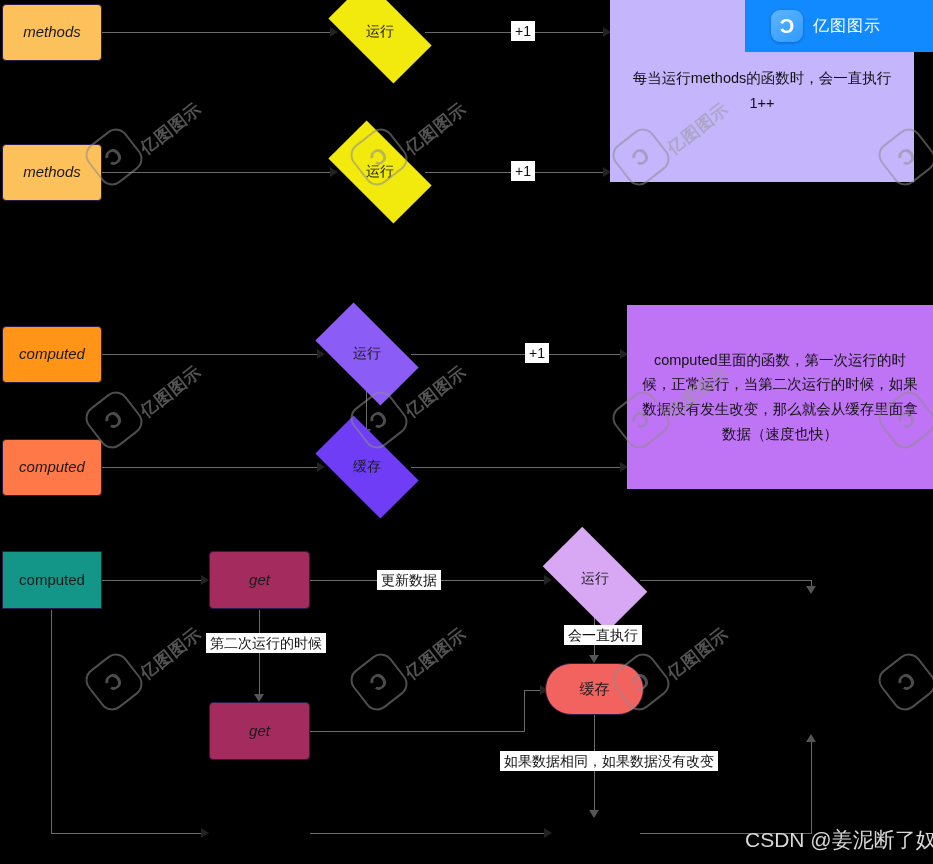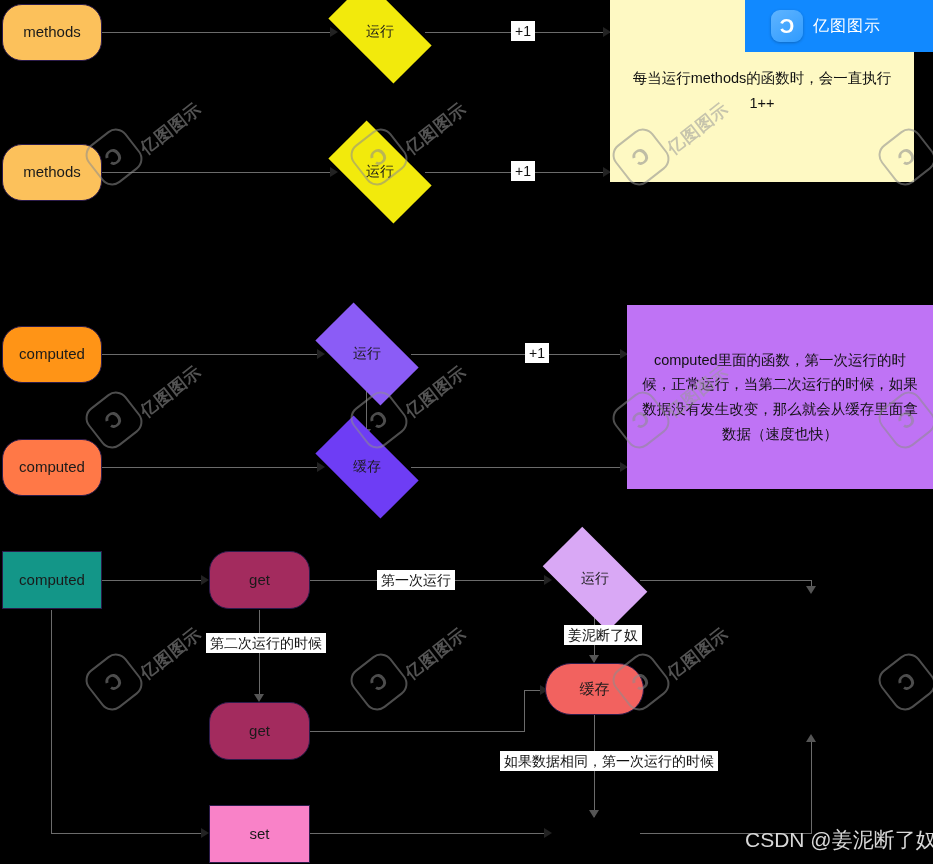--- a/index.html
+++ b/index.html
@@ -13,21 +13,21 @@
   .node{
     position:absolute;
     display:flex;align-items:center;justify-content:center;
     box-sizing:border-box;
     color:#1a1a1a;
     font-size:15px;
     text-align:center;
     line-height:1.35;
     z-index:5;
   }
-  .rounded{border-radius:20px;}
+  .rounded{border-radius:4px;font-style:italic;}
   .sharp{border-radius:0;}
   .pill{border-radius:28px;}
   .node.stroke{border:1px solid #2b1b4a;}
 
   
   .diamond{
     position:absolute;
     z-index:5;
   }
   .diamond .dshape{
@@ -210,21 +210,21 @@
   </div>
 
   <div class="node rounded stroke" style="left:2px;top:144px;width:100px;height:57px;background:#FCC15B;">
     <span>methods</span>
   </div>
   <div class="diamond" style="left:334px;top:145px;width:92px;height:54px;">
     <div class="dshape" style="background:#F2EA0C;"></div>
     <div class="dlabel">运行</div>
   </div>
 
-  <div class="note" style="left:610px;top:0px;width:304px;height:182px;background:#fef9c3;">
+  <div class="note" style="left:610px;top:0px;width:304px;height:182px;background:#c4b5fd;">
     <span>每当运行methods的函数时，会一直执行 1++</span>
   </div>
 
   <div class="node rounded stroke" style="left:2px;top:326px;width:100px;height:57px;background:#FF9416;">
     <span>computed</span>
   </div>
   <div class="node rounded stroke" style="left:2px;top:439px;width:100px;height:57px;background:#FF7847;">
     <span>computed</span>
   </div>
   <div class="diamond" style="left:321px;top:327px;width:92px;height:54px;">
@@ -242,38 +242,35 @@
 
   <div class="node sharp stroke" style="left:2px;top:551px;width:100px;height:58px;background:#139688;">
     <span>computed</span>
   </div>
   <div class="node rounded stroke" style="left:209px;top:551px;width:101px;height:58px;background:#A32B5E;">
     <span>get</span>
   </div>
   <div class="node rounded stroke" style="left:209px;top:702px;width:101px;height:58px;background:#A32B5E;">
     <span>get</span>
   </div>
-  <div class="node sharp stroke" style="left:209px;top:805px;width:101px;height:58px;background:#F982C8;">
-    <span>set</span>
-  </div>
   <div class="diamond" style="left:549px;top:551px;width:92px;height:56px;">
     <div class="dshape" style="background:#D9A8F5;"></div>
     <div class="dlabel">运行</div>
   </div>
   <div class="node pill stroke" style="left:545px;top:663px;width:99px;height:52px;background:#F2625F;">
     <span>缓存</span>
   </div>
 
   <div class="edge-label" style="left:511px;top:21px;">+1</div>
   <div class="edge-label" style="left:511px;top:161px;">+1</div>
   <div class="edge-label" style="left:525px;top:343px;">+1</div>
-  <div class="edge-label" style="left:377px;top:570px;">第一次运行</div>
+  <div class="edge-label" style="left:377px;top:570px;">更新数据</div>
   <div class="edge-label" style="left:206px;top:633px;">第二次运行的时候</div>
-  <div class="edge-label" style="left:564px;top:625px;">姜泥断了奴</div>
-  <div class="edge-label" style="left:500px;top:751px;">如果数据相同，第一次运行的时候</div>
+  <div class="edge-label" style="left:564px;top:625px;">会一直执行</div>
+  <div class="edge-label" style="left:500px;top:751px;">如果数据相同，如果数据没有改变</div>
 
   <div class="wm" style="left:85px;top:95px;width:110px;height:90px;">
     <div class="wm-badge" style="left:5px;top:38px;">Ɔ</div>
     <div class="wm-text" style="left:50px;top:22px;">亿图图示</div>
   </div>
   <div class="wm" style="left:350px;top:95px;width:110px;height:90px;">
     <div class="wm-badge" style="left:5px;top:38px;">Ɔ</div>
     <div class="wm-text" style="left:50px;top:22px;">亿图图示</div>
   </div>
   <div class="wm" style="left:85px;top:358px;width:110px;height:90px;">

